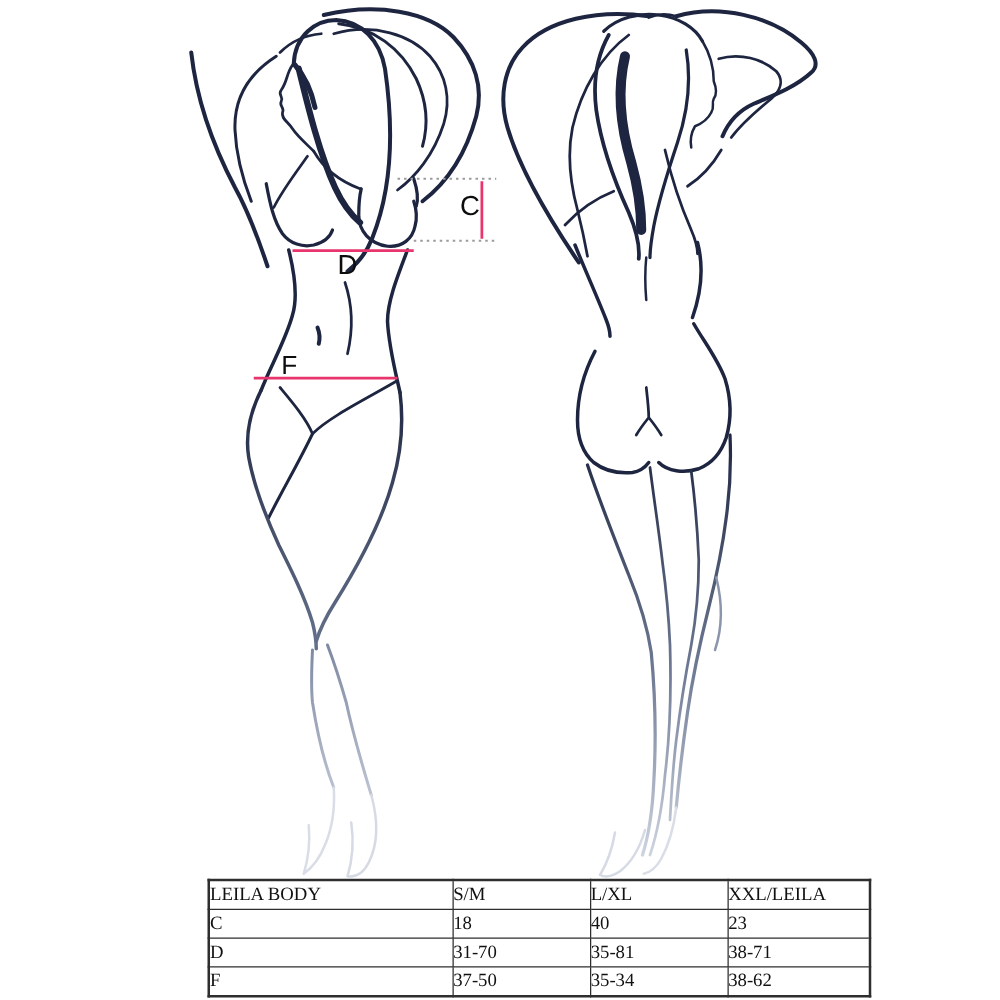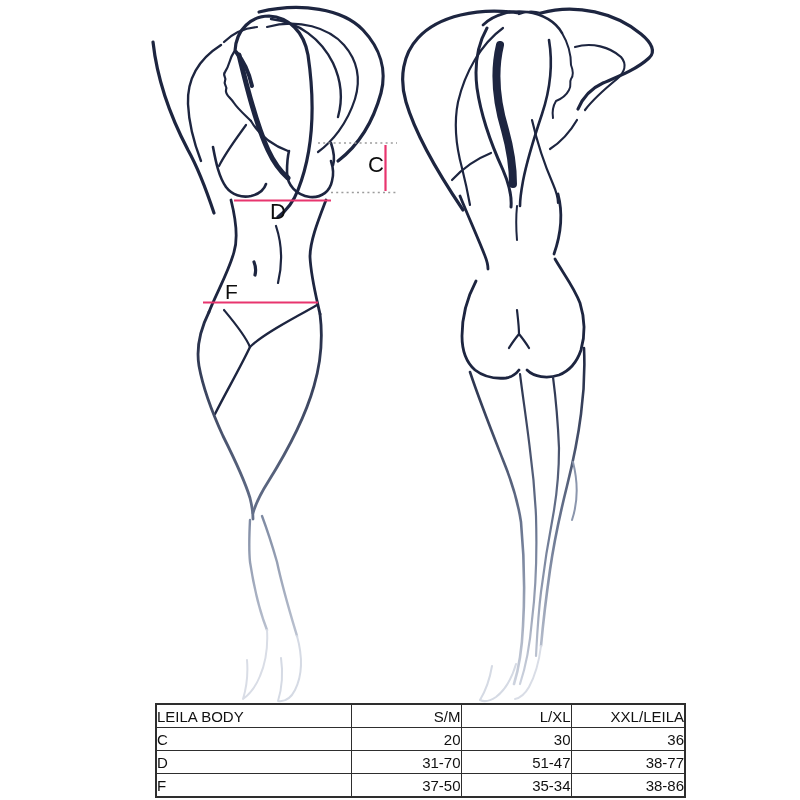--- a/index.html
+++ b/index.html
@@ -6,42 +6,42 @@
   .canvas{
     position:relative;
     width:800px;height:800px;
     background:#ffffff;
     overflow:hidden;
     font-family:"Liberation Sans",sans-serif;
   }
   .art{position:absolute;left:0;top:0;}
   table.size-table{
     position:absolute;
-    left:155px;top:703px;
+    left:166px;top:703px;
     width:529px;
     border-collapse:collapse;
     table-layout:fixed;
-    font-family:Liberation Sans, sans-serif;
+    font-family:Liberation Serif, serif;
     font-size:15px;
     color:#111111;
     background:transparent;
     border:2px solid #2e2e2e;
   }
   table.size-table td{
     border:1.4px solid #2e2e2e;
     height:22px;
     padding:0;
     white-space:nowrap;
     overflow:hidden;
   }
   td.prod, td.rowlabel{
     text-align:left;
     padding-left:8px;
   }
-  td.val{ text-align:right; }
+  td.val{ text-align:left; }
   svg text{
     font-family:"Liberation Sans",sans-serif;
     fill:#0d0d0d;
   }
 </style>
 </head>
 <body>
 
 <div class="canvas">
 
@@ -143,32 +143,32 @@
     </colgroup>
     <tbody>
       <tr>
         <td class="prod">LEILA BODY</td>
         <td class="val">S/M</td>
         <td class="val">L/XL</td>
         <td class="val">XXL/LEILA</td>
       </tr>
       <tr>
         <td class="rowlabel">C</td>
-        <td class="val">20</td>
-        <td class="val">30</td>
-        <td class="val">36</td>
+        <td class="val">18</td>
+        <td class="val">40</td>
+        <td class="val">23</td>
       </tr>
       <tr>
         <td class="rowlabel">D</td>
         <td class="val">31-70</td>
-        <td class="val">51-47</td>
-        <td class="val">38-77</td>
+        <td class="val">35-81</td>
+        <td class="val">38-71</td>
       </tr>
       <tr>
         <td class="rowlabel">F</td>
         <td class="val">37-50</td>
         <td class="val">35-34</td>
-        <td class="val">38-86</td>
+        <td class="val">38-62</td>
       </tr>
     </tbody>
   </table>
 
 </div>
 
 </body></html>

